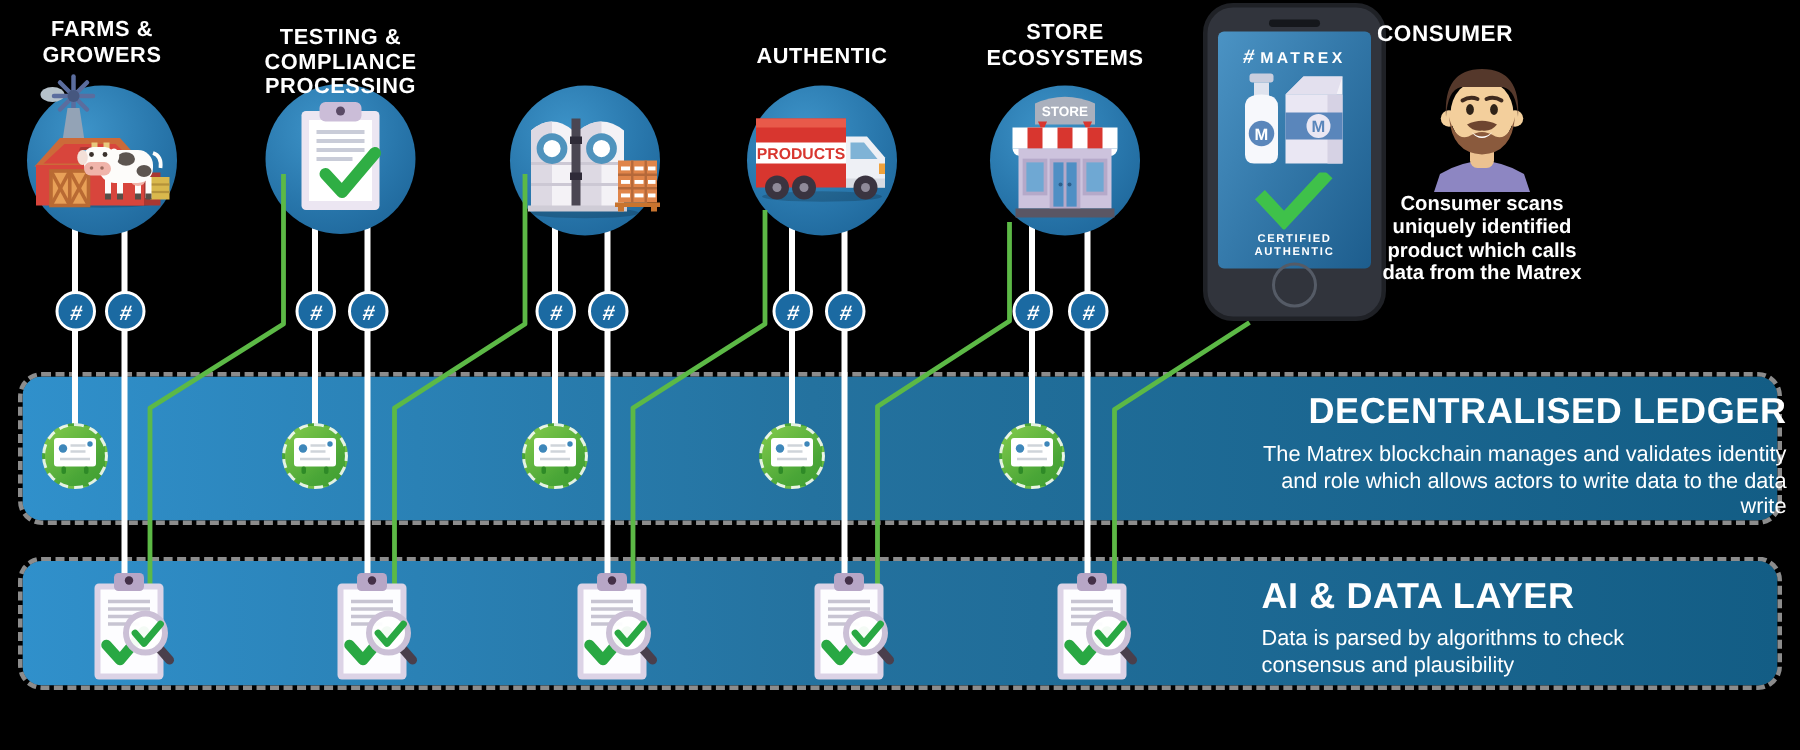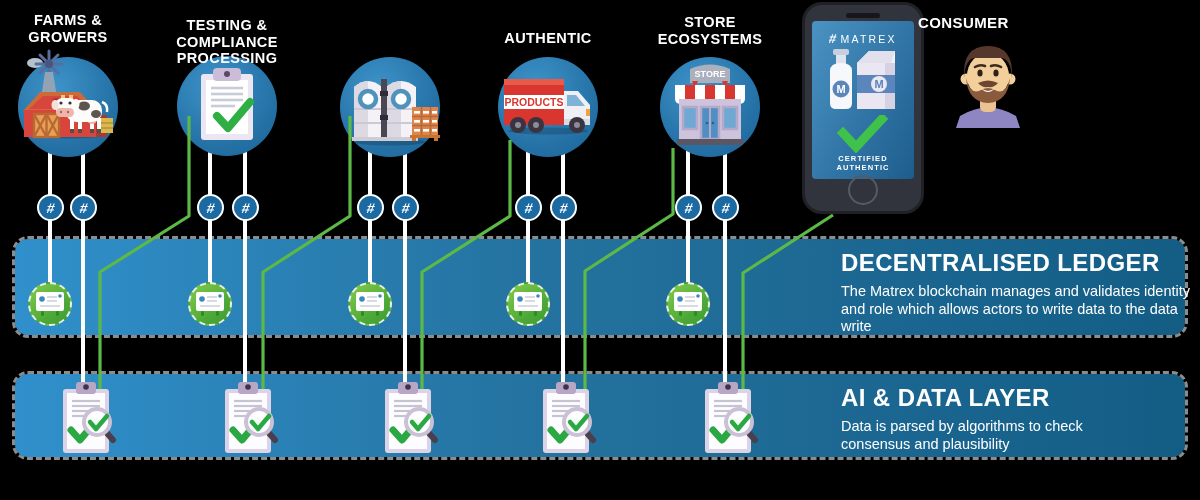--- a/index.html
+++ b/index.html
@@ -3,21 +3,21 @@
 <meta charset="utf-8">
 <style>
   html,body{margin:0;padding:0;background:#000;}
   #stage{position:relative;width:1200px;height:500px;background:#000;overflow:hidden;
          font-family:"Liberation Sans",sans-serif;}
 
   
   .band{position:absolute;left:12px;width:1170px;border:3px dashed rgba(255,255,255,.55);
         border-radius:16px;background:linear-gradient(90deg,#3090cb 0%,#24729f 45%,#135d85 100%);
         background-clip:padding-box;z-index:1;}
-  #ledger-band{top:236px;height:96px;}
+  #ledger-band{top:248px;height:96px;text-align:right;}
   #data-band{top:371px;height:83px;}
   .band-text{position:absolute;left:826px;top:10px;color:#fff;}
   .band-title{font-size:24px;font-weight:800;letter-spacing:.4px;margin:0 0 6px 0;}
   .band-desc{font-size:14.5px;line-height:1.22;margin:0;width:350px;font-weight:400;}
   #data-band .band-desc{width:300px;}
 
   
   svg.layer{position:absolute;left:0;top:0;}
   #white-lines{z-index:2;}
   #green-lines{z-index:5;}
@@ -50,21 +50,21 @@
   
   #phone{position:absolute;left:802px;top:2px;width:122px;height:212px;background:#31343c;
          border:3px solid #1f2126;border-radius:20px;box-sizing:border-box;z-index:6;}
   #phone .speaker{position:absolute;left:50%;top:8px;transform:translateX(-50%);
          width:34px;height:5px;border-radius:3px;background:#15171b;}
   #phone .screen{position:absolute;left:7px;top:16px;width:102px;height:158px;border-radius:4px;
          background:linear-gradient(118deg,#4b93c4 0%,#357aab 45%,#1d5d8d 100%);overflow:hidden;}
   #phone .screen-header{position:absolute;top:8px;width:100%;text-align:center;color:#fff;}
   #phone .screen-header .ph-hash{font-size:13px;font-weight:800;display:inline-block;
          transform:skewX(-10deg);margin-right:4px;}
-  #phone .screen-header .ph-brand{font-size:10.5px;font-weight:400;letter-spacing:2.2px;}
+  #phone .screen-header .ph-brand{font-size:10.5px;font-weight:700;letter-spacing:2.2px;}
   #phone .products{position:absolute;left:9px;top:26px;}
   #phone .big-check{position:absolute;left:24px;top:94px;}
   #phone .screen-status{position:absolute;bottom:7px;width:100%;text-align:center;color:#fff;
          font-size:7.5px;font-weight:700;letter-spacing:1.1px;}
   #phone .home-btn{position:absolute;left:50%;bottom:6px;transform:translateX(-50%);
          width:30px;height:30px;border-radius:50%;border:2px solid #555b66;box-sizing:border-box;}
 
   
   #consumer-label{position:absolute;left:918px;top:14px;width:140px;color:#fff;
         font-weight:800;font-size:15px;letter-spacing:.4px;z-index:7;}
@@ -535,14 +535,15 @@
     <ellipse cx="36" cy="40" rx="21" ry="23" fill="#f3cf9c"></ellipse>
     <path d="M12,42 Q10,10 36,10 Q62,10 60,42 Q59,24 50,22 L22,22 Q13,24 12,42 Z" fill="#55382b"></path>
     <path d="M14,42 Q16,66 36,67 Q56,66 58,42 Q54,58 45,55 Q40,52 36,52 Q32,52 27,55 Q18,58 14,42 Z" fill="#8a5a3d"></path>
     <path d="M26,47 Q36,42 46,47 Q42,52 36,51 Q30,52 26,47 Z" fill="#6e4530"></path>
     <path d="M29,52 Q36,58 43,52 Q40,56 36,56 Q32,56 29,52 Z" fill="#ffffff"></path>
     <ellipse cx="28" cy="37" rx="2.6" ry="3.6" fill="#2f2318"></ellipse>
     <ellipse cx="44" cy="37" rx="2.6" ry="3.6" fill="#2f2318"></ellipse>
     <path d="M23,31 q5,-3 10,-1" stroke="#3f2a1e" stroke-width="2.6" fill="none" stroke-linecap="round"></path>
     <path d="M39,30 q5,-2 10,1" stroke="#3f2a1e" stroke-width="2.6" fill="none" stroke-linecap="round"></path>
   </svg>
+  <div id="consumer-desc">Consumer scans uniquely identified product which calls data from the Matrex</div>
 
 </div>
 
 </body></html>

